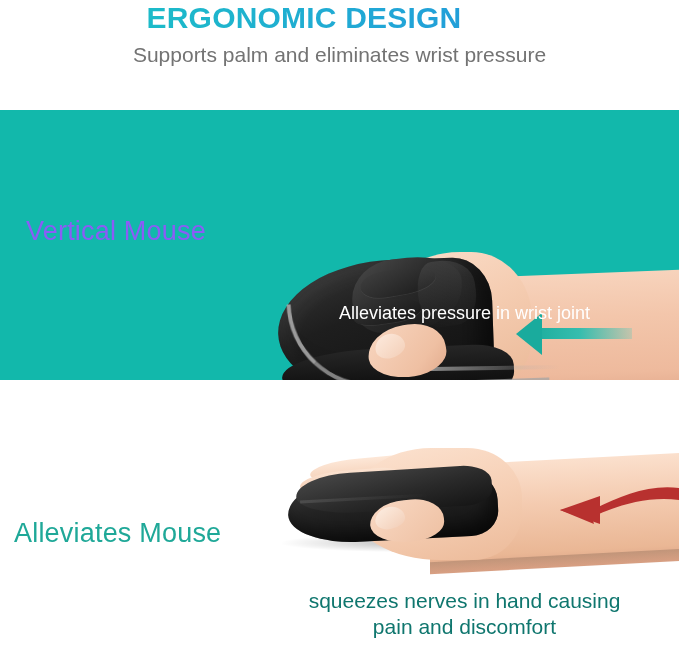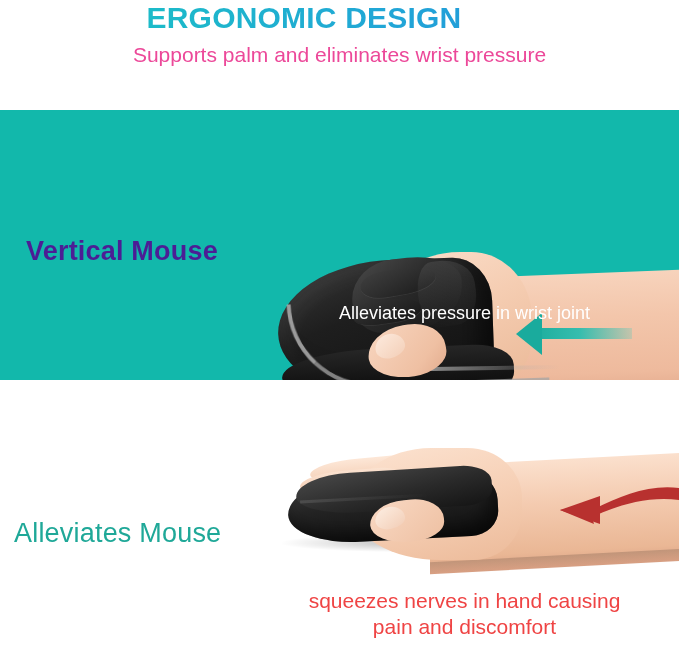--- a/index.html
+++ b/index.html
@@ -17,49 +17,49 @@
   .title {
     position:absolute; left:0; top:1px; width:608px; text-align:center;
     font-size:30px; font-weight:bold; letter-spacing:0.2px;
     background:linear-gradient(90deg,#19c1bf 0%,#1cbcc8 22%,#21a7d6 62%,#2390dd 100%);
     -webkit-background-clip:text; background-clip:text; color:transparent;
     -webkit-text-fill-color:transparent;
     white-space:nowrap;
   }
   .subtitle {
     position:absolute; left:0; top:43px; width:679px; text-align:center;
-    font-size:21px; font-weight:400; color:#ec4899; white-space:nowrap;
+    font-size:21px; font-weight:400; color:#737373; white-space:nowrap;
   }
 
   
   .teal-panel {
     position:absolute; left:0; top:110px; width:679px; height:270px;
     background:#12b8ab; overflow:hidden;
   }
   .label-vertical {
-    position:absolute; left:26px; top:236px; font-size:27px; font-weight:bold;
-    color:#4c1d95; letter-spacing:0.2px; white-space:nowrap; z-index:40;
+    position:absolute; left:26px; top:216px; font-size:27px; font-weight:normal;
+    color:#8b5cf6; letter-spacing:0.2px; white-space:nowrap; z-index:40;
   }
   .caption-teal {
     position:absolute; left:250px; top:300px; width:429px; text-align:center;
     font-size:18px; line-height:26px; color:#ffffff; font-weight:400; z-index:40;
   }
 
   
   .white-panel {
     position:absolute; left:0; top:380px; width:679px; height:265px;
     background:#ffffff; overflow:hidden;
   }
   .label-traditional {
     position:absolute; left:14px; top:518px; font-size:27px; font-weight:400;
     color:#1fa898; letter-spacing:0.2px; white-space:nowrap; z-index:40;
   }
   .caption-white {
     position:absolute; left:250px; top:588px; width:429px; text-align:center;
-    font-size:21px; line-height:26px; color:#ef4444; font-weight:400; z-index:40;
+    font-size:21px; line-height:26px; color:#0f766e; font-weight:400; z-index:40;
   }
 
   
   .arm-top {
     position:absolute; left:440px; top:159px; width:260px; height:125px;
     background:linear-gradient(180deg,#f7d3bc 0%,#f3c6ab 35%,#eeba9d 80%,#e2a98c 100%);
     transform:skewY(-2.2deg); transform-origin:right center; z-index:10;
   }
 
   

